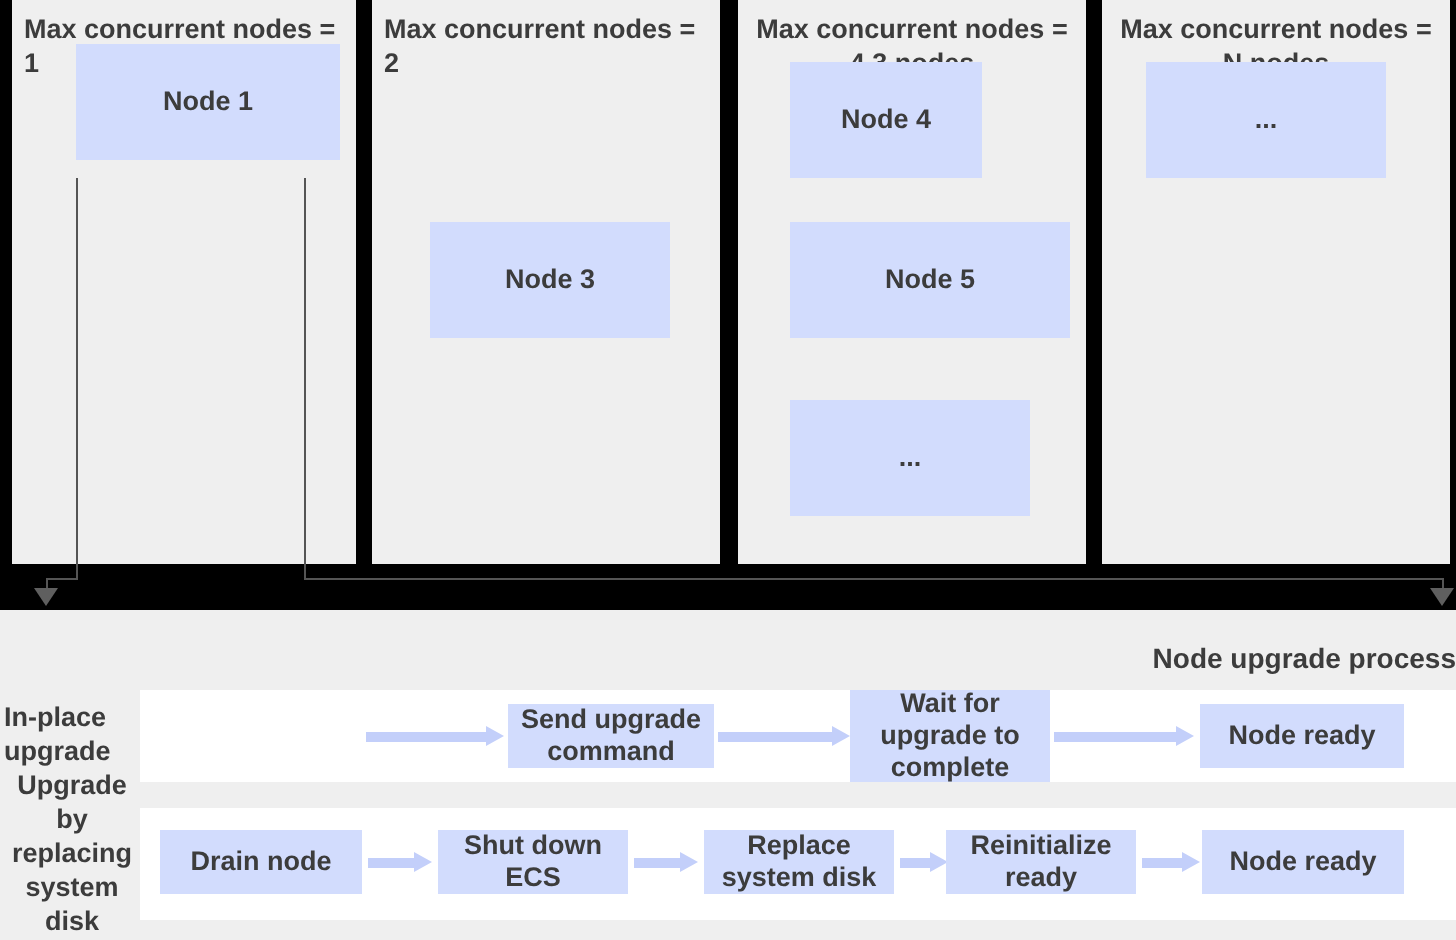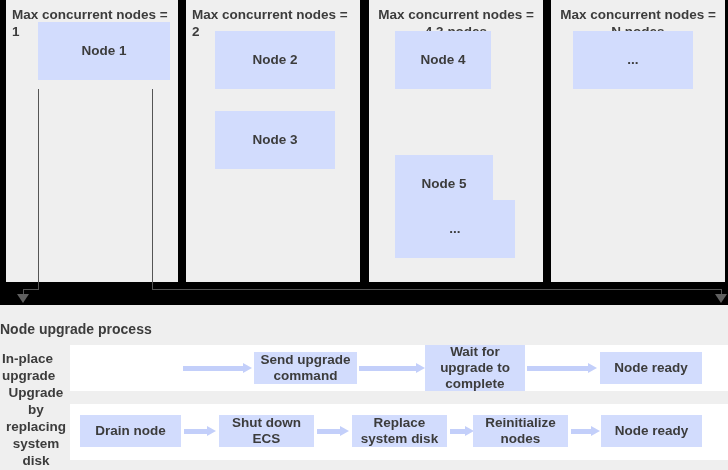--- a/index.html
+++ b/index.html
@@ -85,21 +85,21 @@
     width: 728px;
     height: 165px;
     background: #efefef;
     overflow: hidden;
   }
   #process-title {
     position: absolute;
     left: 0;
     right: 0;
     top: 16px;
-    text-align: left;
+    text-align: right;
     font-size: 14px;
     color: #3c3c3c;
   }
   .side-label {
     position: absolute;
     left: 2px;
     width: 68px;
     font-size: 13.5px;
     line-height: 17px;
     color: #3c3c3c;
@@ -153,29 +153,28 @@
 
 <div id="canvas">
 
   <div class="panel" style="left:6px; width:172px;">
     <div class="panel-title">Max concurrent nodes = 1</div>
     <div class="nodebox" style="left:32px; top:22px; width:132px; height:58px;">Node 1</div>
   </div>
 
   <div class="panel" style="left:186px; width:174px;">
     <div class="panel-title">Max concurrent nodes = 2</div>
-    <div class="nodebox" style="left:29px; top:31px; width:120px; height:58px;">Node 2</div>
     <div class="nodebox" style="left:29px; top:111px; width:120px; height:58px;">Node 3</div>
   </div>
 
   <div class="panel" style="left:369px; width:174px;">
     <div class="panel-title center">Max concurrent nodes =
 4 3 nodes</div>
     <div class="nodebox" style="left:26px; top:31px; width:96px; height:58px;">Node 4</div>
-    <div class="nodebox" style="left:26px; top:111px; width:98px; height:58px;margin-top:44px;">Node 5</div>
+    <div class="nodebox" style="left:26px; top:111px; width:140px; height:58px;">Node 5</div>
     <div class="nodebox" style="left:26px; top:200px; width:120px; height:58px;">...</div>
   </div>
 
   <div class="panel" style="left:551px; width:174px;">
     <div class="panel-title center">Max concurrent nodes =
 N nodes</div>
     <div class="nodebox" style="left:22px; top:31px; width:120px; height:58px;">...</div>
   </div>
 
   <div class="conn conn-v" style="left:38px; top:89px; height:201px;"></div>
@@ -243,21 +242,21 @@
     </div>
 
     <div class="step" style="left:352px; top:110px; width:95px; height:32px; white-space:pre-line;">Replace
 system disk</div>
     <div class="flow-arrow" style="left:450px; top:121px; width:24px;">
       <span class="shaft" style="width:15px;"></span>
       <span class="head"></span>
     </div>
 
     <div class="step" style="left:473px; top:110px; width:95px; height:32px; white-space:pre-line;">Reinitialize
-nodes</div>
+ready</div>
     <div class="flow-arrow" style="left:571px; top:121px; width:29px;">
       <span class="shaft" style="width:20px;"></span>
       <span class="head"></span>
     </div>
 
     <div class="step" style="left:601px; top:110px; width:101px; height:32px; white-space:pre-line;">Node ready</div>
 
   </div>
 </div>
 

